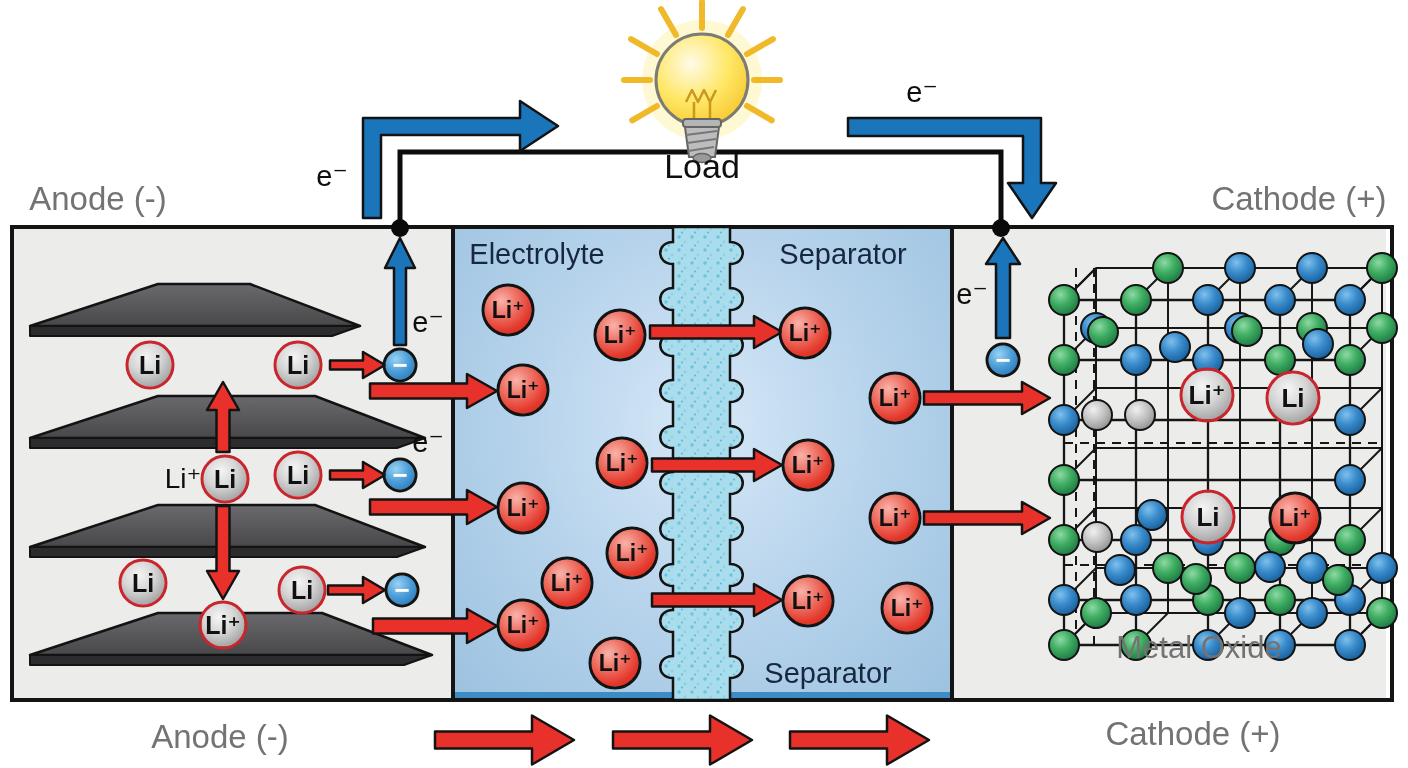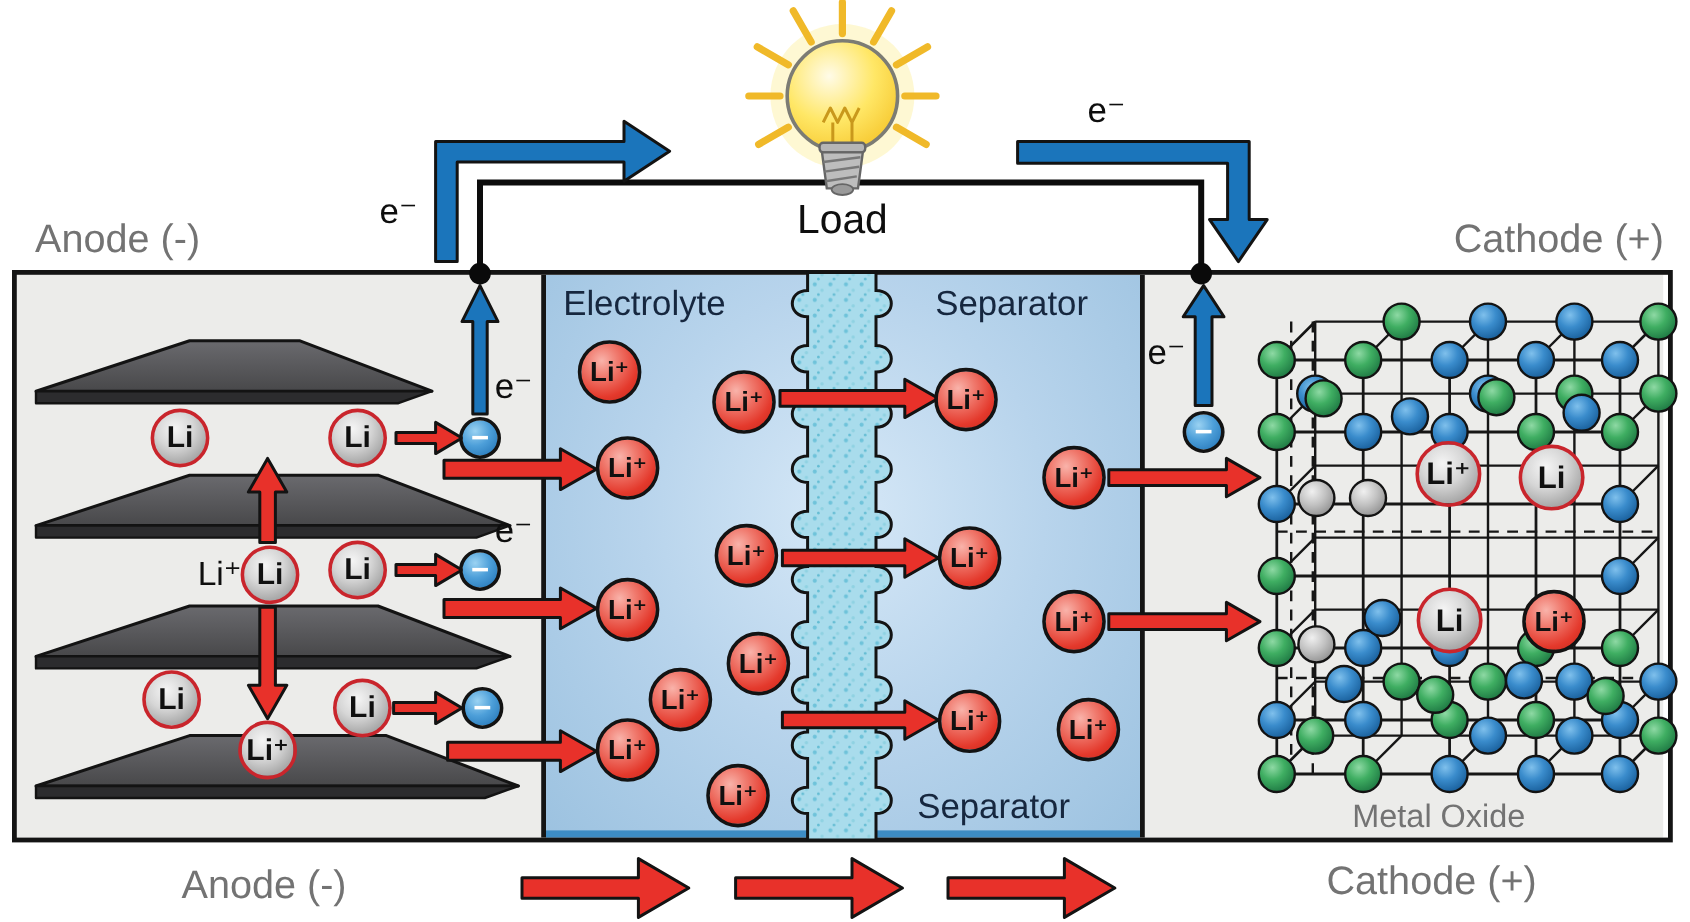--- a/index.html
+++ b/index.html
@@ -254,25 +254,25 @@
       <polygon points="435,748.5 532,748.5 532,764.5 574,740 532,715.5 532,731.5 435,731.5" fill="#e8312a" stroke="#131313" stroke-width="2.5" stroke-linejoin="round"></polygon>
       <polygon points="613,748.5 710,748.5 710,764.5 752,740 710,715.5 710,731.5 613,731.5" fill="#e8312a" stroke="#131313" stroke-width="2.5" stroke-linejoin="round"></polygon>
       <polygon points="790,748.5 887,748.5 887,764.5 929,740 887,715.5 887,731.5 790,731.5" fill="#e8312a" stroke="#131313" stroke-width="2.5" stroke-linejoin="round"></polygon>
     </g>
   </svg>
 
 <div class="lbl outer-label" style="left:98px;top:199px">Anode (-)</div>
 <div class="lbl outer-label" style="left:1299px;top:199px">Cathode (+)</div>
 <div class="lbl outer-label" style="left:220px;top:737px">Anode (-)</div>
 <div class="lbl outer-label" style="left:1193px;top:734px">Cathode (+)</div>
-<div class="lbl load-label" style="left:702px;top:184px">Load</div>
+<div class="lbl load-label" style="left:702px;top:166px">Load</div>
 <div class="lbl region-label" style="left:537px;top:254px">Electrolyte</div>
 <div class="lbl region-label" style="left:843px;top:254px">Separator</div>
 <div class="lbl region-label" style="left:828px;top:673px">Separator</div>
-<div class="lbl outer-label" style="left:1199px;top:681px;font-size:27px">Metal Oxide</div>
+<div class="lbl outer-label" style="left:1199px;top:648px;font-size:31px">Metal Oxide</div>
 <div class="lbl liplus-annot" style="left:183px;top:478px">Li⁺</div>
 <div id="ion-layer">
     <div class="ion gray" style="left: 150px; top: 365px;">Li</div>
     <div class="ion gray" style="left: 298px; top: 365px;">Li</div>
     <div class="ion gray" style="left: 225px; top: 479px;">Li</div>
     <div class="ion gray" style="left: 298px; top: 475px;">Li</div>
     <div class="ion gray" style="left: 143px; top: 583px;">Li</div>
     <div class="ion gray" style="left: 302px; top: 590px;">Li</div>
     <div class="ion gray" style="left: 223px; top: 625px;">Li⁺</div>
     <div class="ion red" style="left: 508px; top: 310px;">Li⁺</div>

